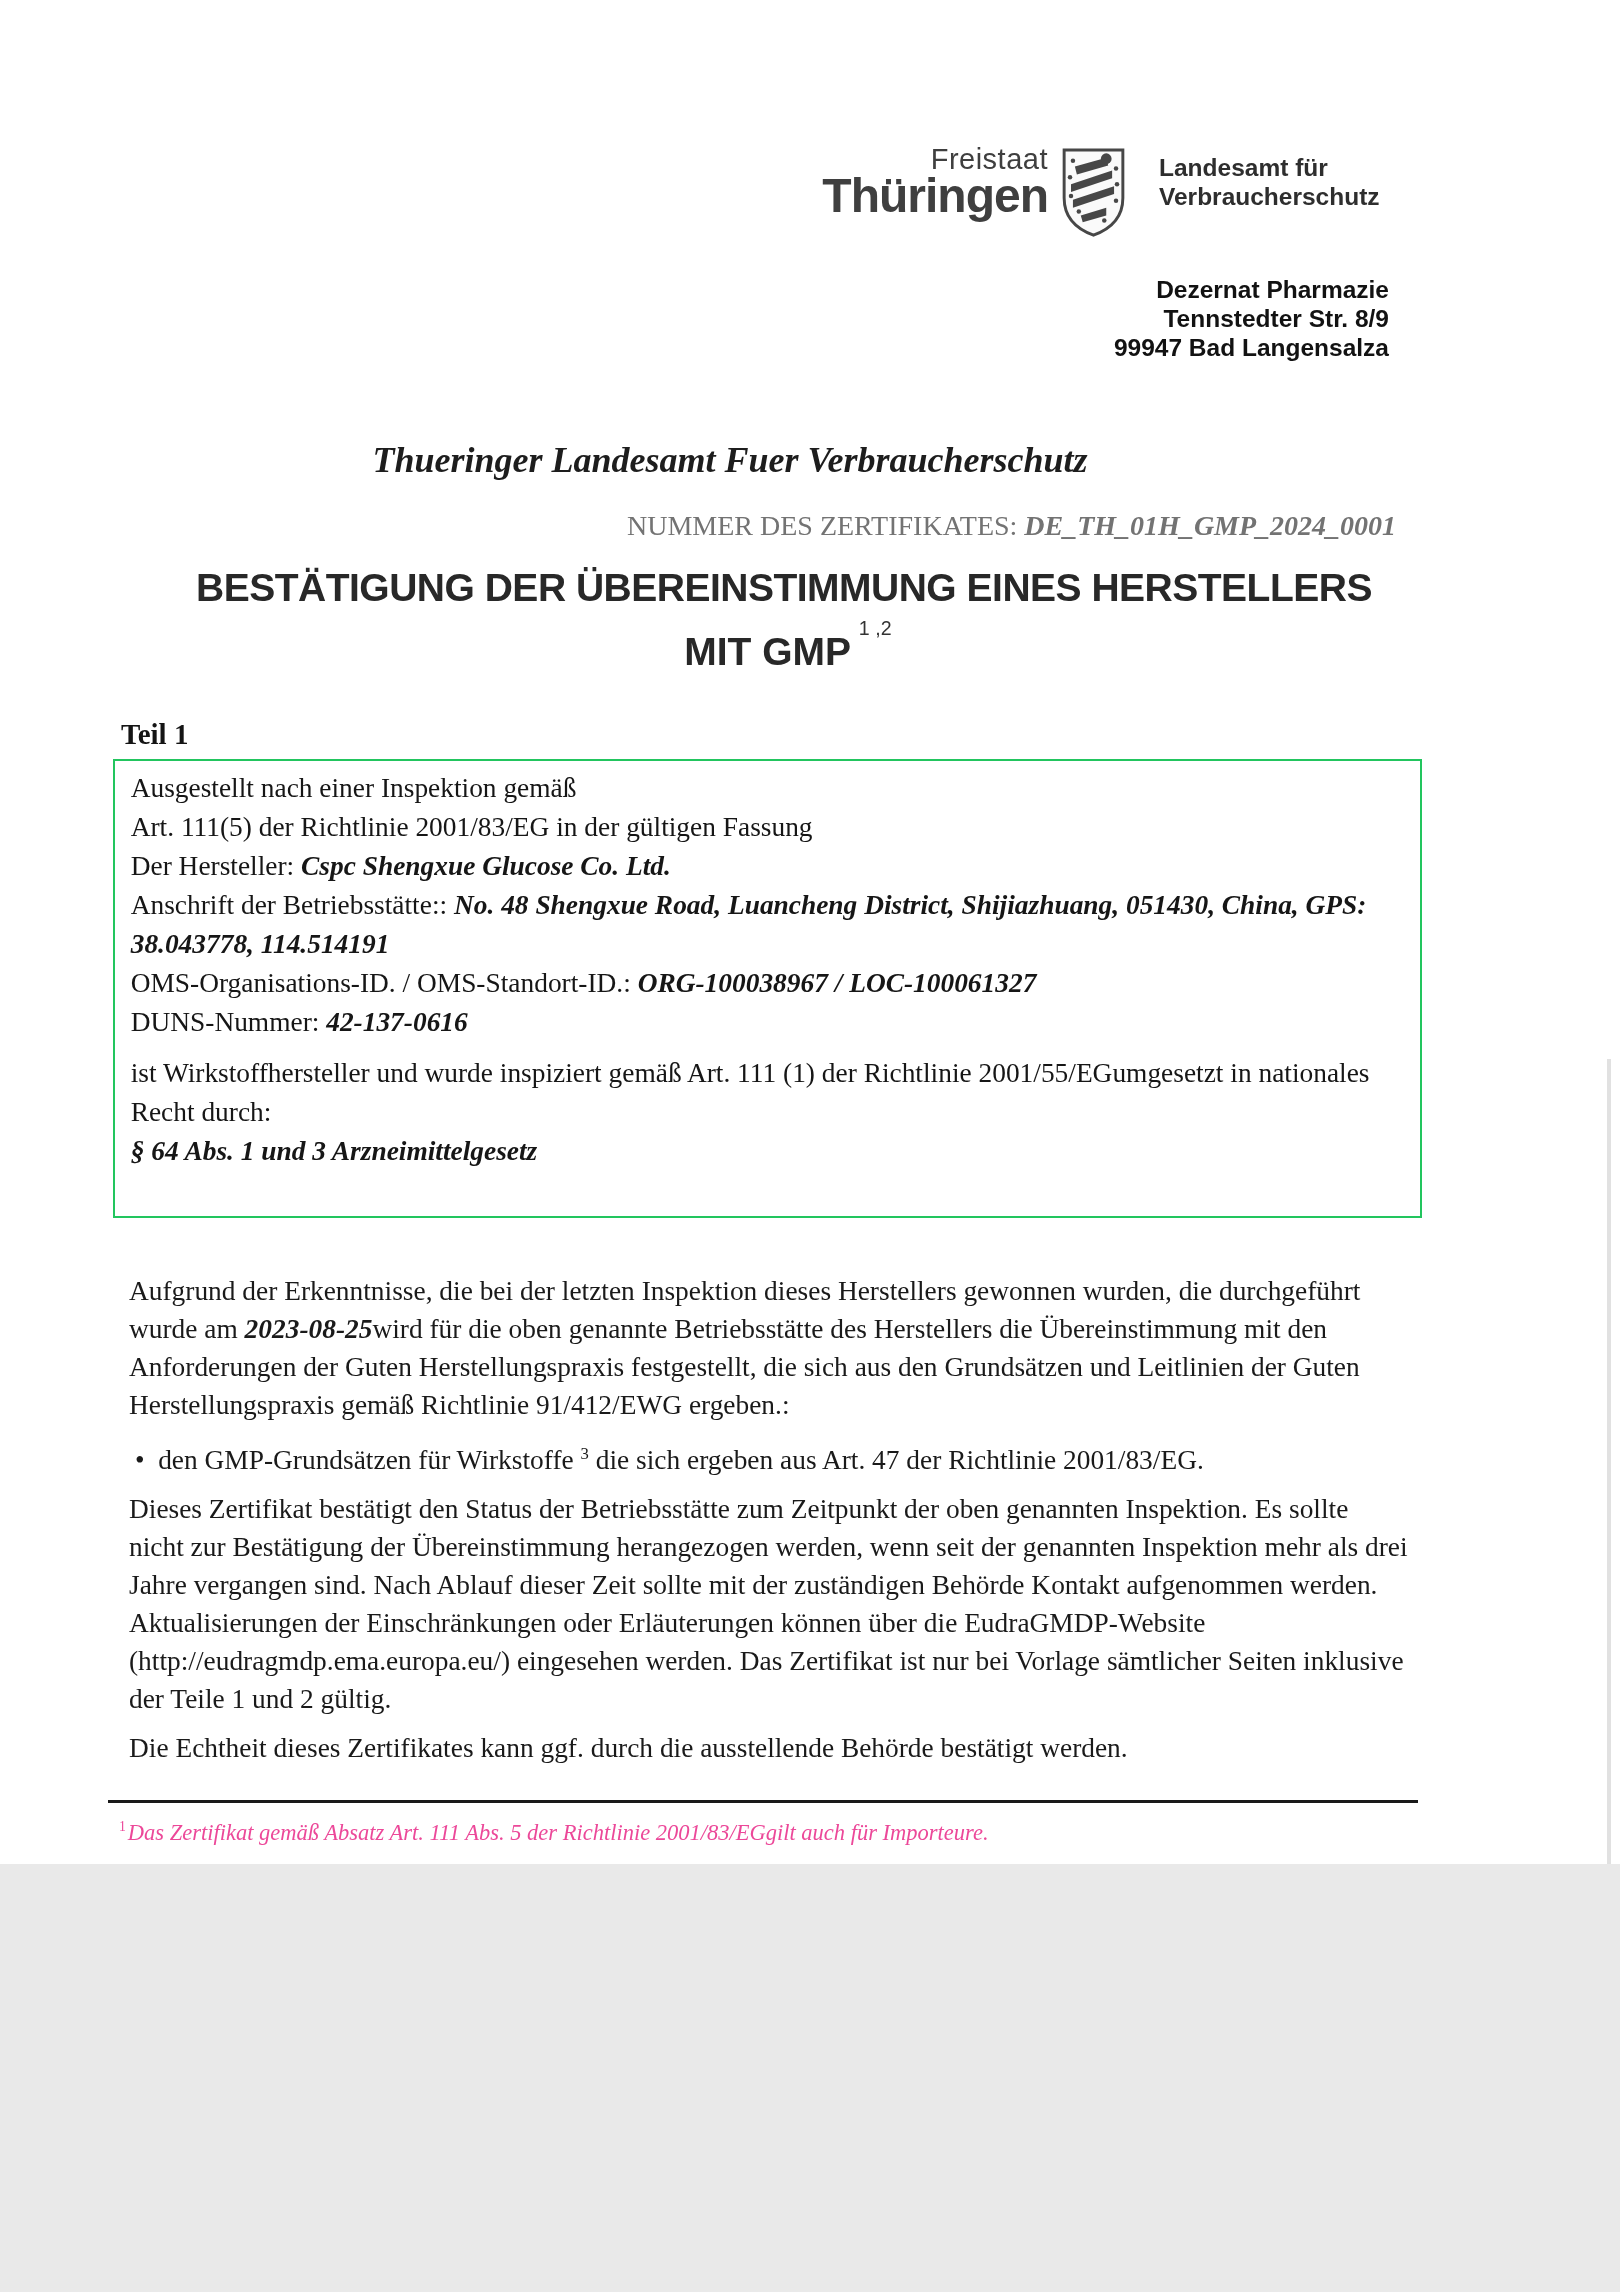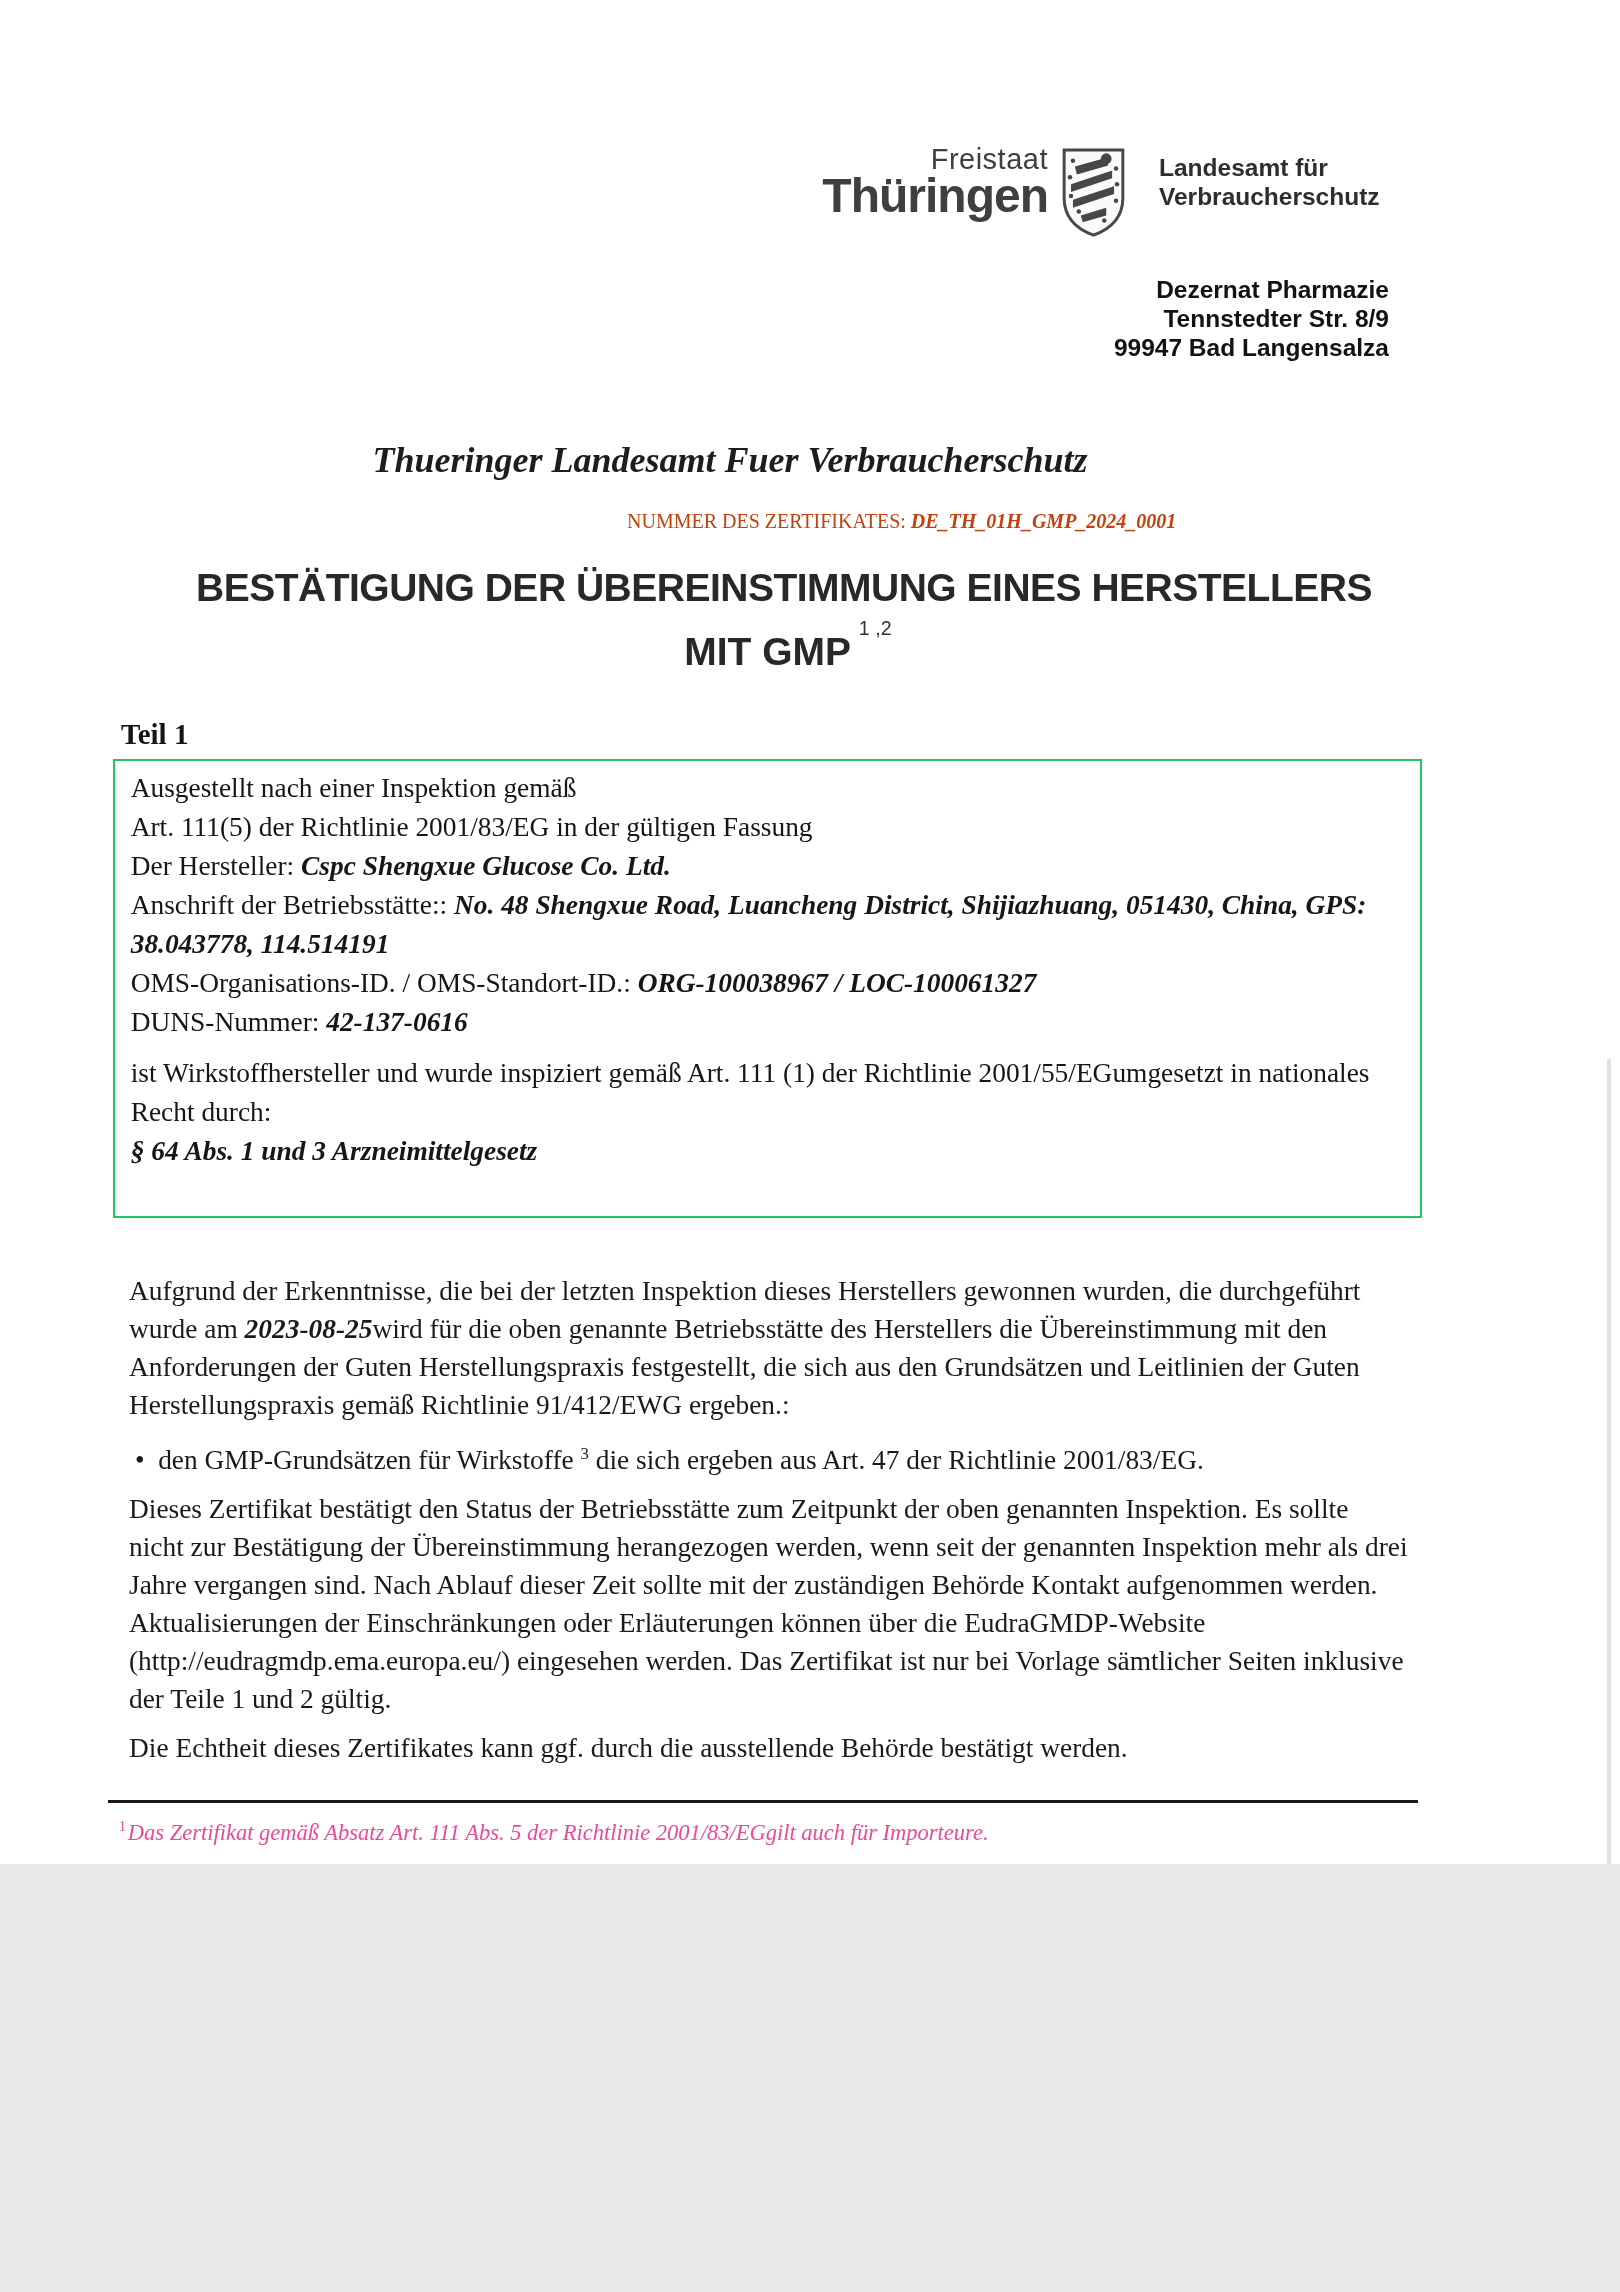--- a/index.html
+++ b/index.html
@@ -14,21 +14,21 @@
   .brand .thueringen{font-size:48px;line-height:51px;font-weight:bold;letter-spacing:-1px;margin-top:-3.9px;}
   .shield{left:1061px;top:147px;}
   .office{left:1159px;top:153px;font-family:"Liberation Sans",sans-serif;font-weight:bold;
           font-size:24.5px;line-height:29px;color:#2e2e2e;}
   .address{left:980px;top:275px;width:409px;text-align:right;font-family:"Liberation Sans",sans-serif;
            font-weight:bold;font-size:24.5px;line-height:29px;color:#121212;}
 
   
   .authority{left:0;top:439px;width:1460px;text-align:center;font-weight:bold;font-style:italic;
              font-size:36px;color:#1d1d1d;}
-  .certline{left:627px;top:510px;font-size:20px;color:#c2410c;}
+  .certline{left:627px;top:510px;font-size:28px;color:#737373;}
   .certline .num{font-weight:bold;font-style:italic;}
   .h1a{left:0;top:566px;width:1568px;text-align:center;font-family:"Liberation Sans",sans-serif;
        font-weight:bold;font-size:39px;letter-spacing:-0.5px;color:#282828;}
   .h1b{left:0;top:630px;width:1568px;text-align:center;font-family:"Liberation Sans",sans-serif;
        font-weight:bold;font-size:39px;color:#282828;}
   .h1b sup{font-size:19.6px;font-weight:normal;position:relative;top:-15.7px;left:7.8px;color:#333;}
 
   
   .teil{left:121px;top:718px;font-size:29px;font-weight:bold;color:#141414;}
   .box{left:113px;top:759px;width:1274px;height:435px;border:2px solid #22c55e;

